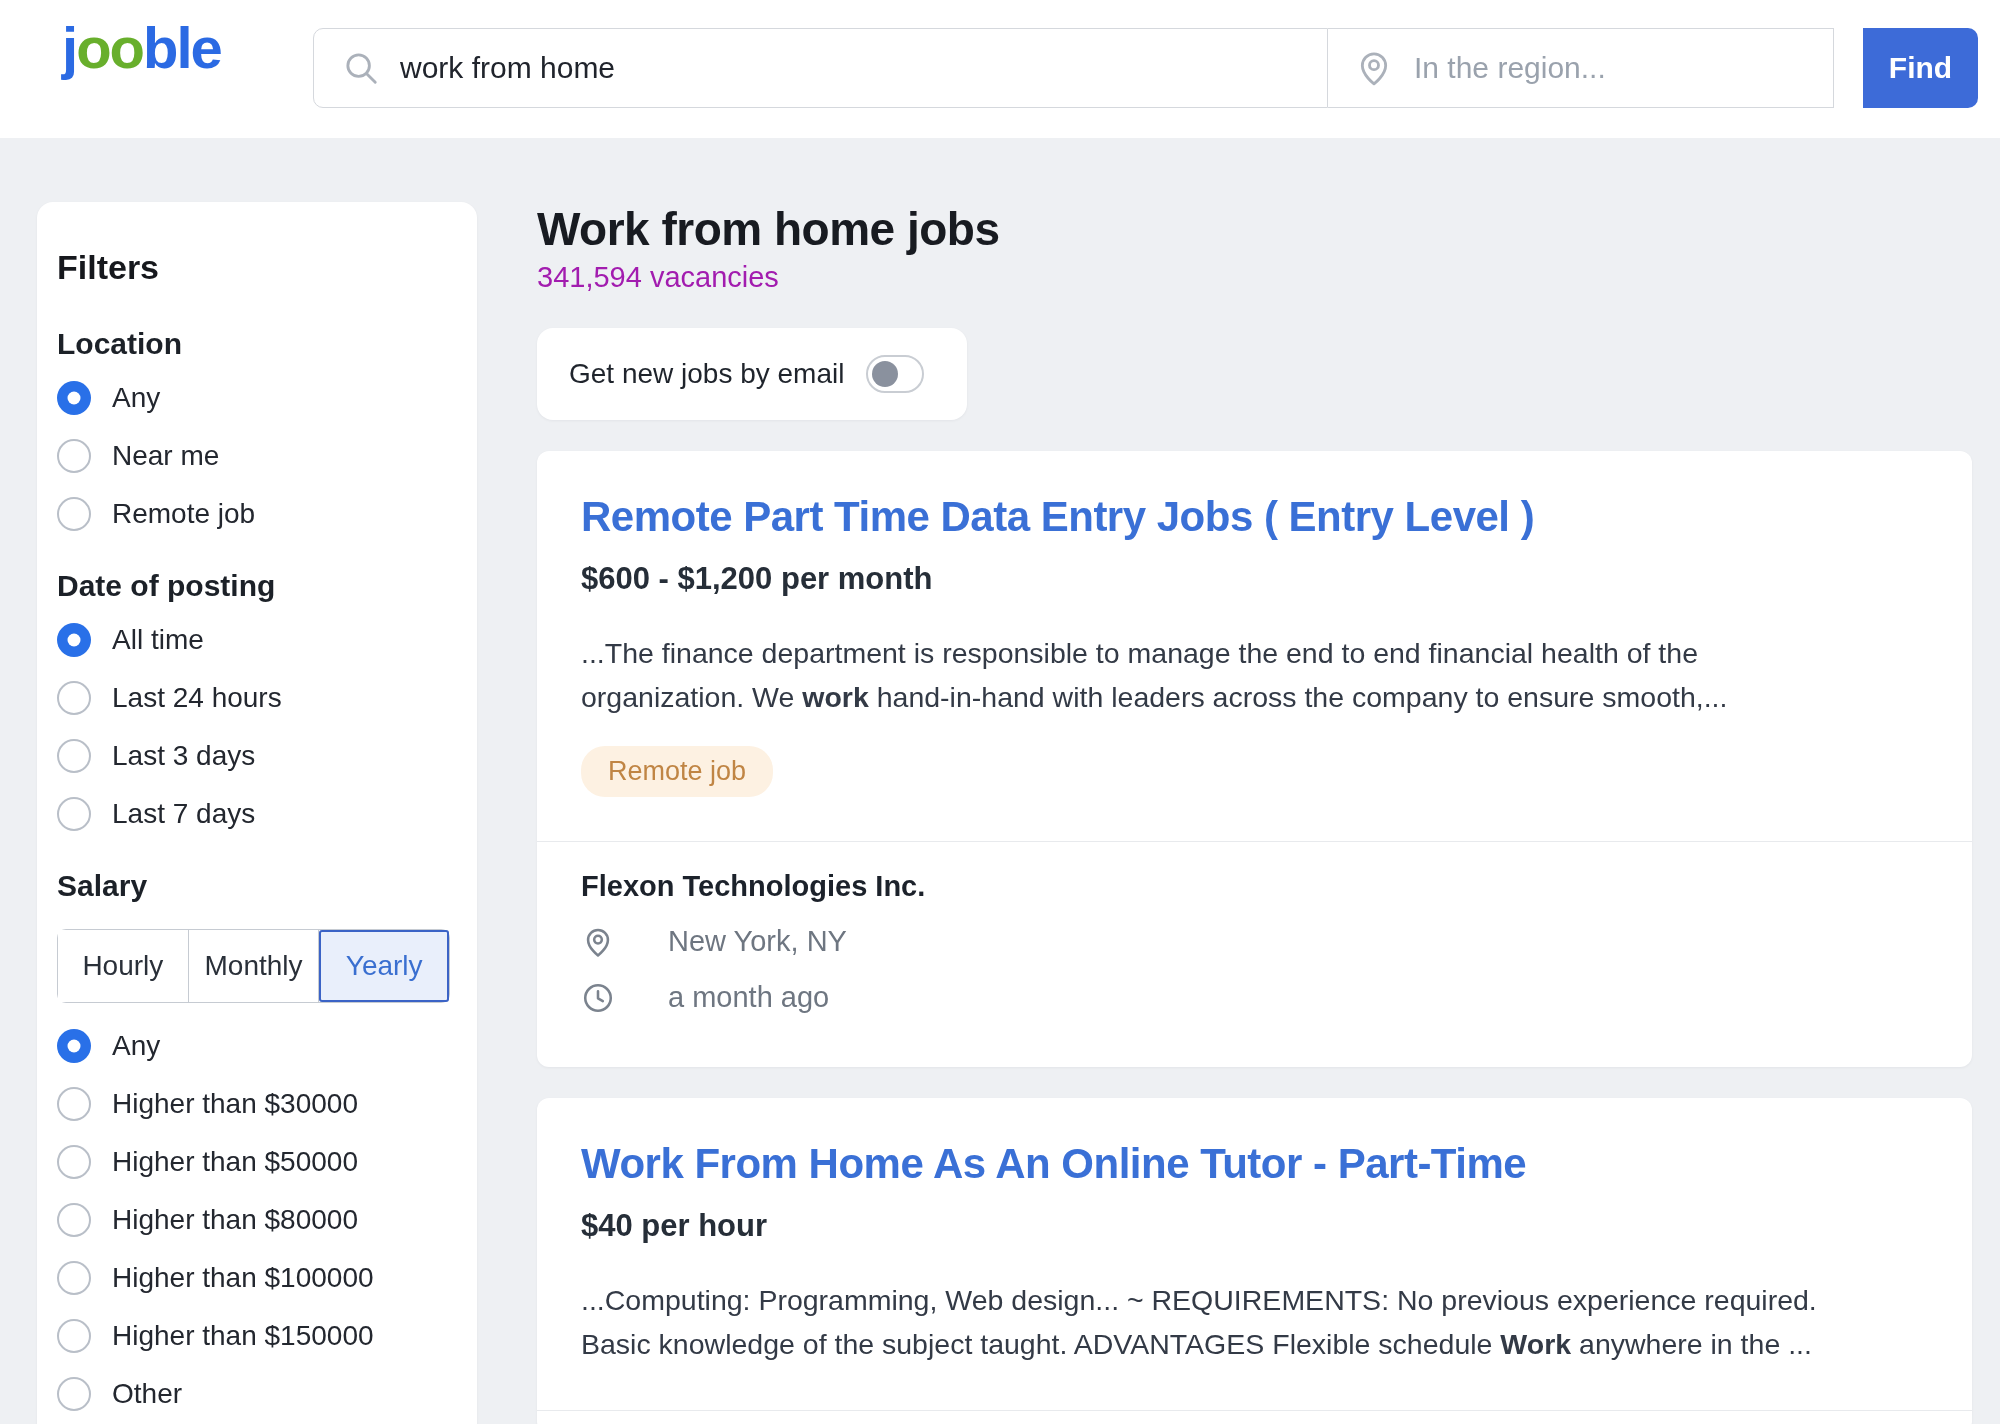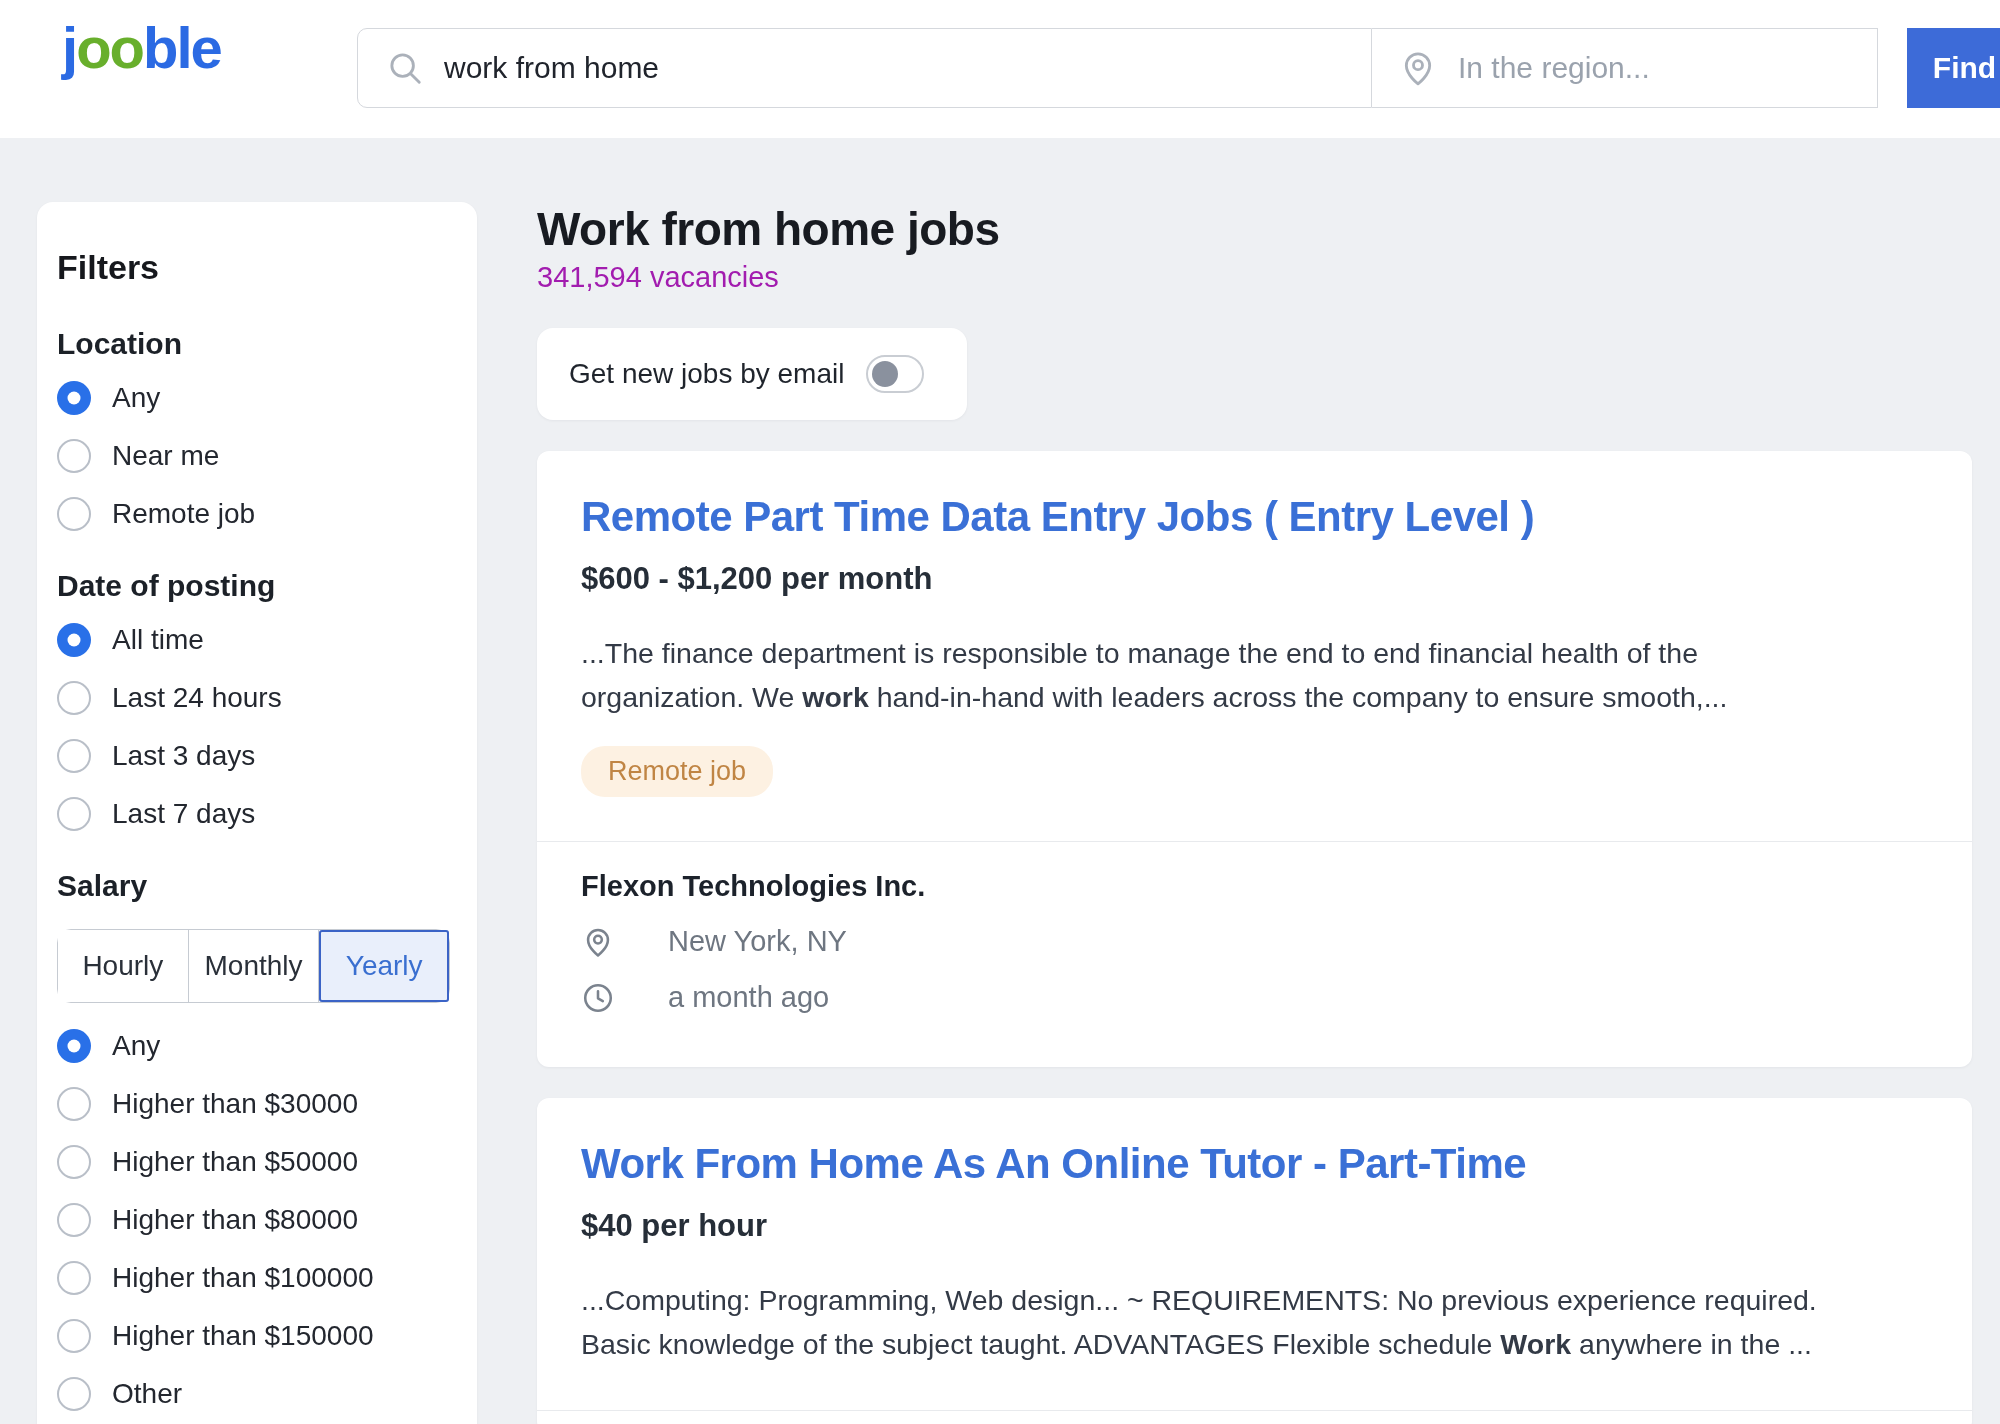--- a/index.html
+++ b/index.html
@@ -9,21 +9,21 @@
     background:#eef0f3; color:#1c2128; position:relative;
   }
 
   
   .header { position:absolute; top:0; left:0; width:2000px; height:138px; background:#fff; }
   .logo { position:absolute; left:62px; top:14px; font-size:58px; font-weight:800; letter-spacing:-2px; cursor:pointer; }
   .logo .lg-blue { color:#2b6ae3; }
   .logo .lg-green { color:#68af2c; }
   .searchbar { position:absolute; left:313px; top:28px; height:80px; display:flex; }
   .kw-box, .rg-box { background:#fff; border:1px solid #d5d8dd; display:flex; align-items:center; height:80px; }
-  .kw-box { width:1015px; border-radius:10px 0 0 10px; padding:0 40px 0 28px;margin-left:44px; }
+  .kw-box { width:1015px; border-radius:10px 0 0 10px; padding:0 40px 0 28px; }
   .rg-box { width:506px; border-left:none; padding:0 20px 0 26px; }
   .searchbar svg.field-icon { flex:0 0 auto; stroke:#abb1ba; }
   .searchbar input {
     border:none; outline:none; background:transparent; flex:1; min-width:0;
     font-family:inherit; font-size:30px; color:#20242c; margin-left:20px;
   }
   .searchbar input::placeholder { color:#9aa2ad; }
   .find-btn {
     width:115px; height:80px; border:none; border-radius:0 10px 10px 0;
     background:#3d6bd8; color:#fff; font-family:inherit; font-size:30px; font-weight:600; cursor:pointer;margin-left:29px;
@@ -40,21 +40,21 @@
   .radio-group { margin-bottom:38px; }
   .radio-row { display:flex; align-items:center; height:34px; margin-bottom:24px; cursor:pointer;text-align:center; }
   .radio-row:last-child { margin-bottom:0; }
   .radio { width:34px; height:34px; border-radius:50%; border:2px solid #b9bfc8; background:#fff; flex:0 0 auto; position:relative; }
   .radio.checked { border:none; background:#2970e8; }
   .radio.checked::after {
     content:""; position:absolute; left:50%; top:50%; transform:translate(-50%,-50%);
     width:13px; height:13px; border-radius:50%; background:#fff;
   }
   .radio-label { margin-left:21px; font-size:28px; color:#23272f; }
-  .seg { display:flex; width:393px; border:1px solid #c6cbd2; border-radius:14px; background:#fff; margin:26px 0; }
+  .seg { display:flex; width:393px; border:1px solid #c6cbd2; border-radius:9px; background:#fff; margin:26px 0; }
   .seg .seg-btn {
     flex:1; height:72px; background:#fff; border:none; border-right:1px solid #c6cbd2;
     font-family:inherit; font-size:28px; color:#2a3039; cursor:pointer;
   }
   .seg .seg-btn:last-child { border-right:none; }
   .seg .seg-btn.active {
     background:#e9effb; color:#3a6fd0; border-radius:3px;
     box-shadow:inset 0 0 0 2px #3b63c6;
   }
 

